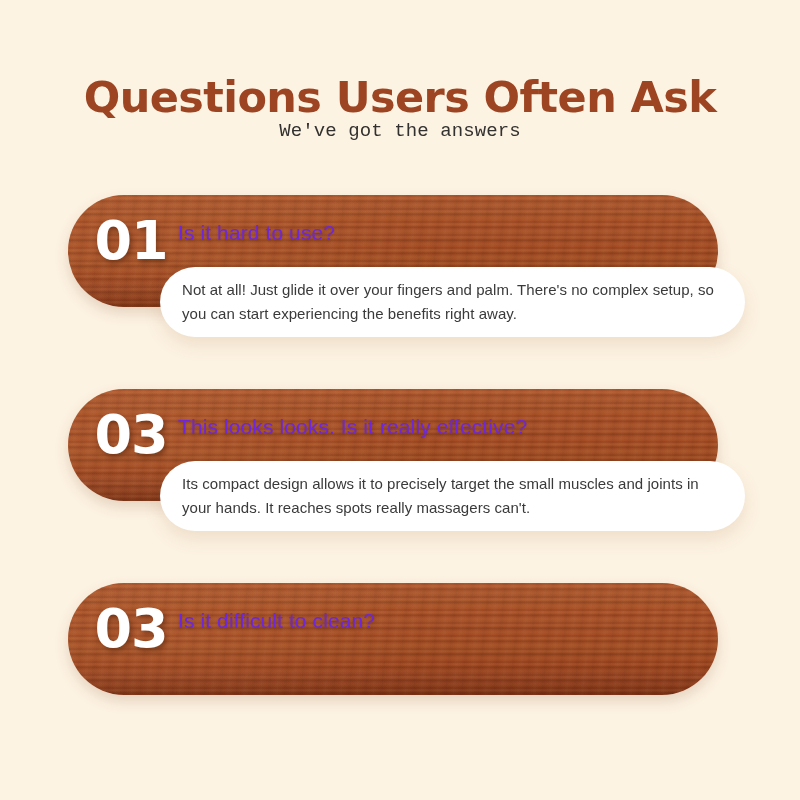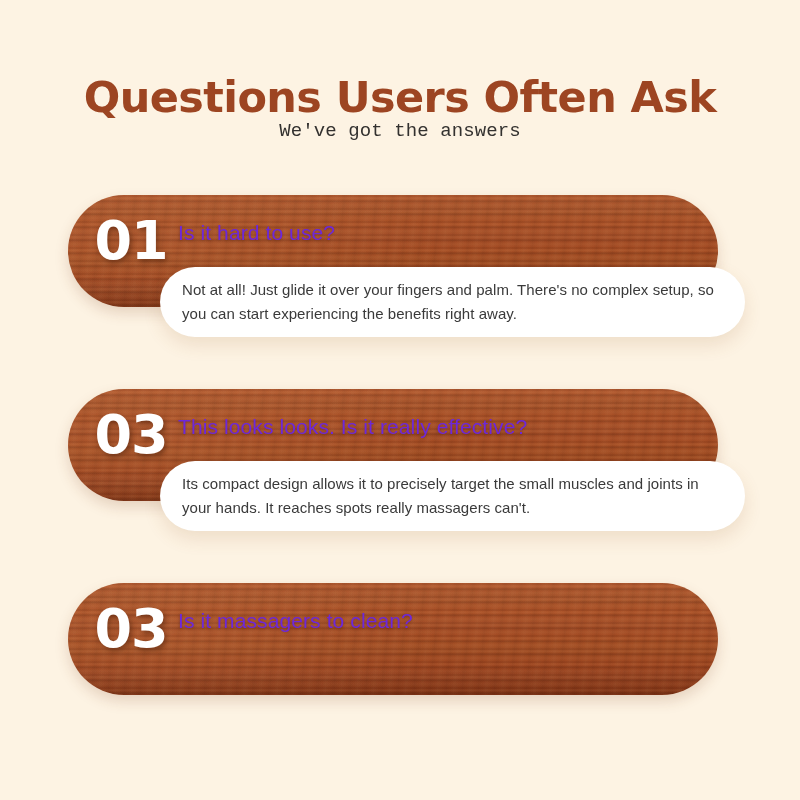--- a/index.html
+++ b/index.html
@@ -197,17 +197,17 @@
       <div class="faq-number">03</div>
       <div class="faq-question">This looks looks. Is it really effective?</div>
       <div class="answer-card">
         <div class="answer-text">Its compact design allows it to precisely target the small muscles and joints in your hands. It reaches spots really massagers can't.</div>
       </div>
     </div>
 
     <div class="faq-item">
       <div class="wood-bar"></div>
       <div class="faq-number">03</div>
-      <div class="faq-question">Is it massagers to clean?</div>
+      <div class="faq-question">Is it difficult to clean?</div>
     </div>
 
   </div>
 </div>
 
 </body></html>

